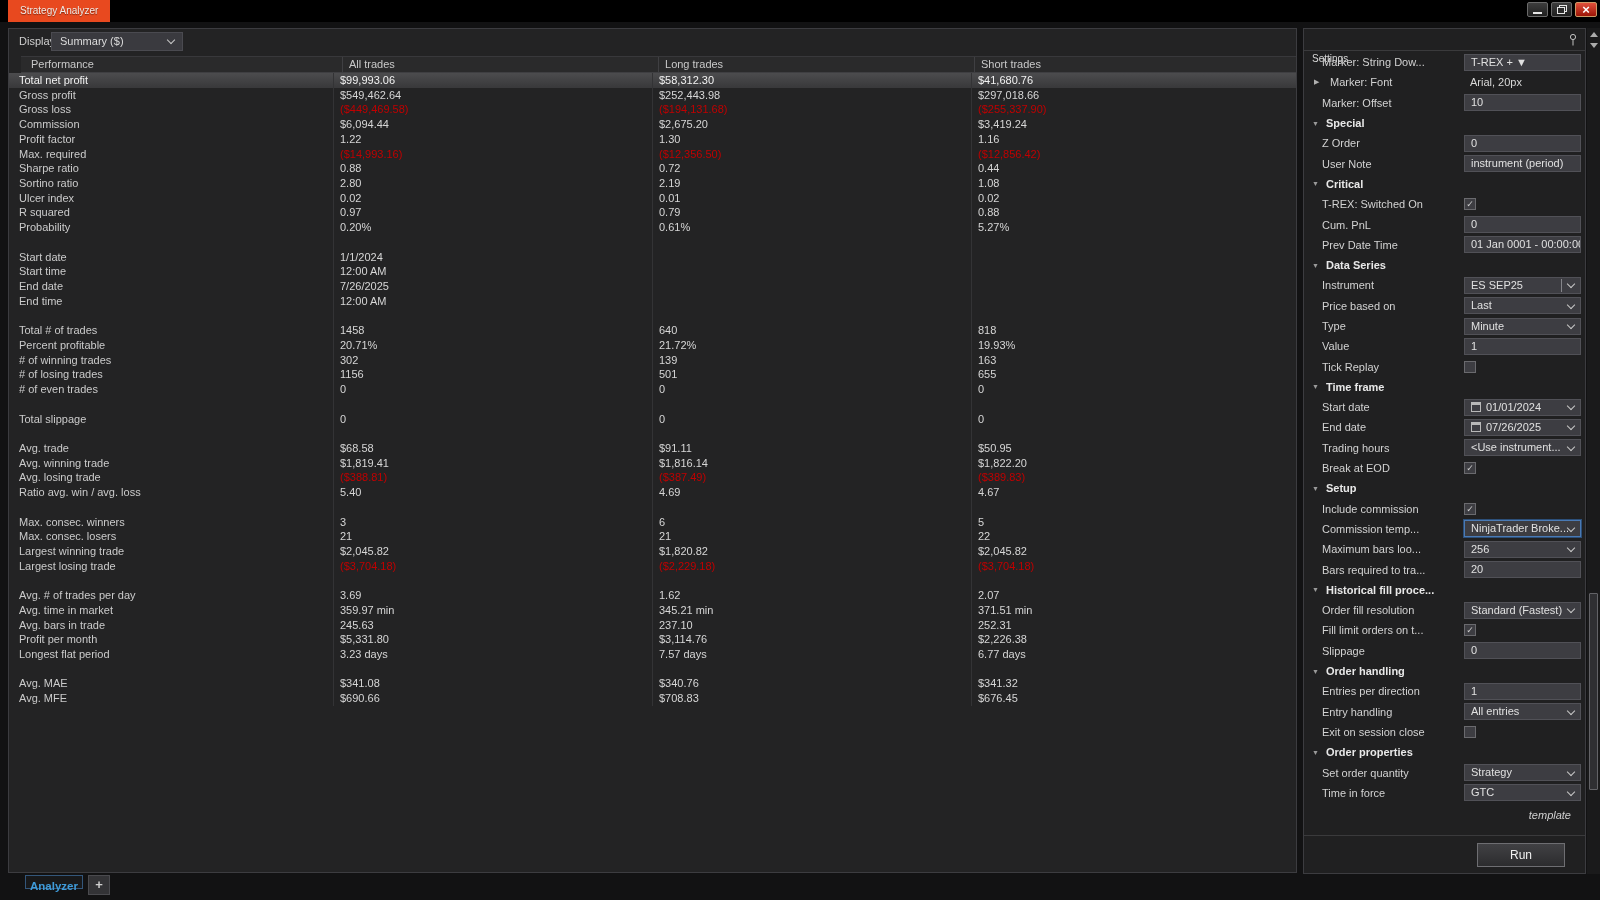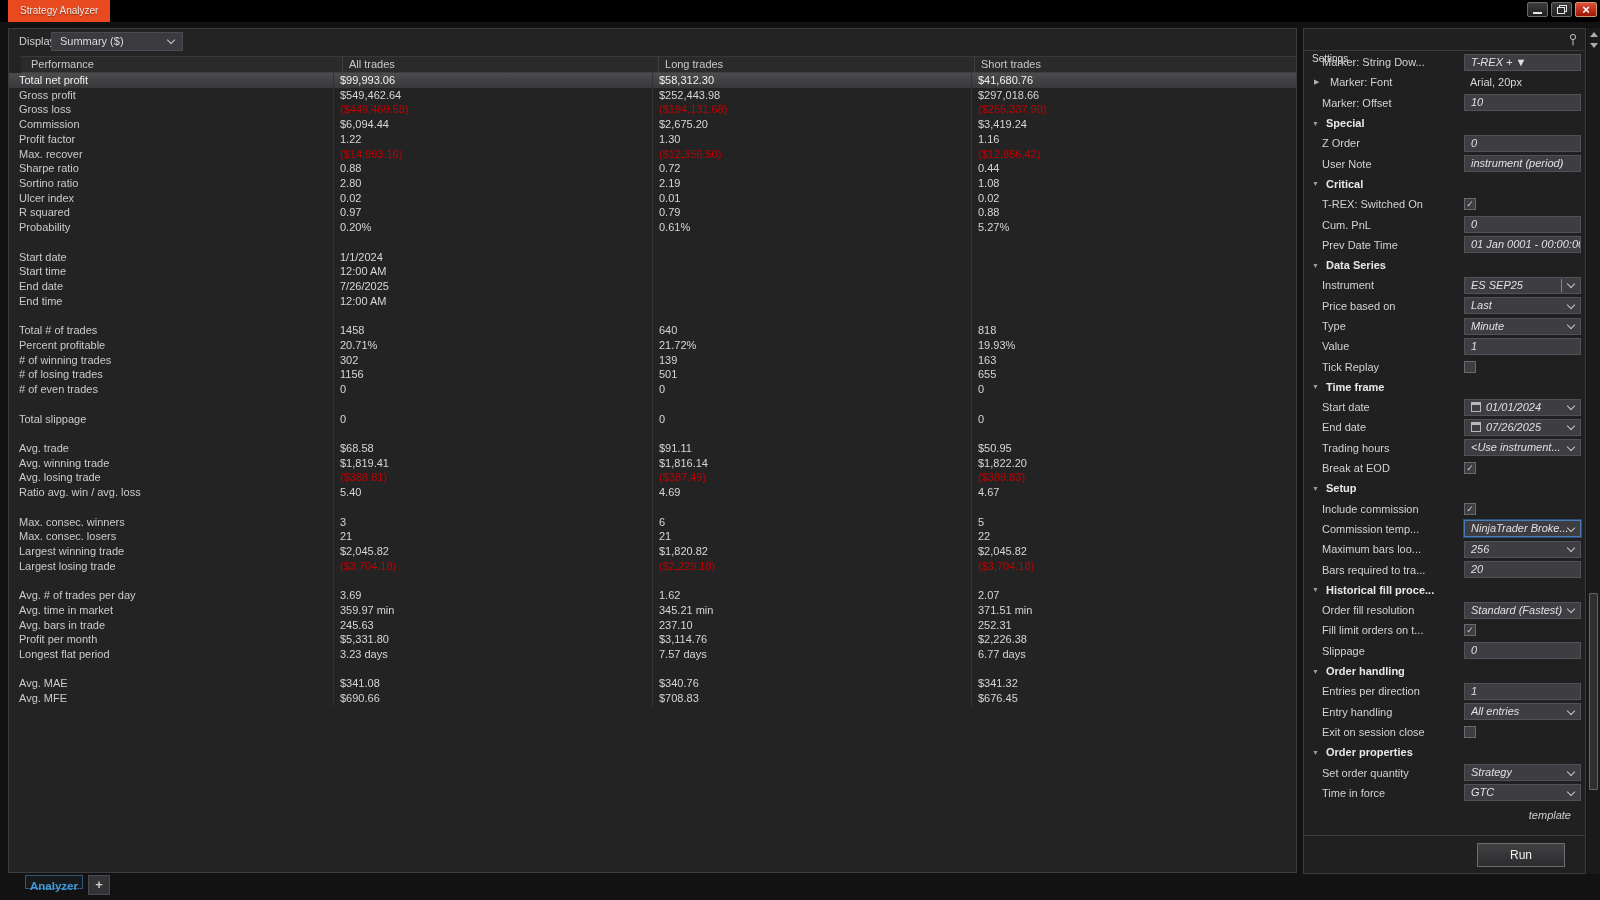--- a/index.html
+++ b/index.html
@@ -59,21 +59,21 @@
   .pin-wrap { margin-left:auto; cursor:pointer; display:flex; align-items:center; }
   .settings-list { position:absolute; left:0; top:23px; right:0; }
   .srow { position:relative; height:20.3px; display:flex; align-items:center; }
   .cat-arrow { position:absolute; left:8px; font-size:7px; color:#9a9a9a; }
   .cat-label { margin-left:22px; font-size:11px; font-weight:bold; color:#e8e8e8; }
   .expander { position:absolute; left:10px; font-size:7px; color:#b0b0b0; cursor:pointer; }
   .plabel { margin-left:18px; width:140px; font-size:11px; color:#d2d2d2; white-space:nowrap; overflow:hidden; }
   .plabel.exp { margin-left:26px; width:132px; }
   .ctl { position:absolute; left:160px; width:117px; height:17px; font-size:11px; color:#e0e0e0;
     white-space:nowrap; overflow:hidden; cursor:pointer; }
-  .ctl.input, .ctl.select { background:#3d3d42; border:1px solid #515157; line-height:15px; padding-left:6px;font-style:italic; }
+  .ctl.input, .ctl.select { background:#3d3d42; border:1px solid #515157; line-height:15px; padding-left:6px; }
   .ctl.select { display:flex; align-items:center; padding-left:6px; }
   .ctl.select .seltext { flex:0 1 auto; overflow:hidden; white-space:nowrap; }
   .ctl.select .chev { width:6px; height:6px; border-right:1.5px solid #c7c7c7; border-bottom:1.5px solid #c7c7c7;
     transform:rotate(45deg); margin-left:auto; margin-right:6px; margin-top:-2px; flex:none; }
   .ctl.select .combodiv { width:1px; height:13px; background:#85858a; margin-left:auto; flex:none; }
   .ctl.select .combodiv + .chev { margin-left:6px; }
   .ctl.select.focused { border:1px solid #4a7ab5; box-shadow:0 0 0 1px #2c4f79; }
   .ctl.plain { left:166px; background:none; border:none; color:#d8d8d8; line-height:17px; }
   .calicon { width:10px; height:10px; border:1px solid #b8b8b8; border-top:3px solid #b8b8b8;
     margin-right:5px; flex:none; }
@@ -148,21 +148,21 @@
           <div class="tcell val">$2,675.20</div>
           <div class="tcell val last">$3,419.24</div>
         </div>
         <div class="trow">
           <div class="tcell label">Profit factor</div>
           <div class="tcell val">1.22</div>
           <div class="tcell val">1.30</div>
           <div class="tcell val last">1.16</div>
         </div>
         <div class="trow">
-          <div class="tcell label">Max. recover</div>
+          <div class="tcell label">Max. required</div>
           <div class="tcell val neg">($14,993.16)</div>
           <div class="tcell val neg">($12,356.50)</div>
           <div class="tcell val last neg">($12,856.42)</div>
         </div>
         <div class="trow">
           <div class="tcell label">Sharpe ratio</div>
           <div class="tcell val">0.88</div>
           <div class="tcell val">0.72</div>
           <div class="tcell val last">0.44</div>
         </div>

